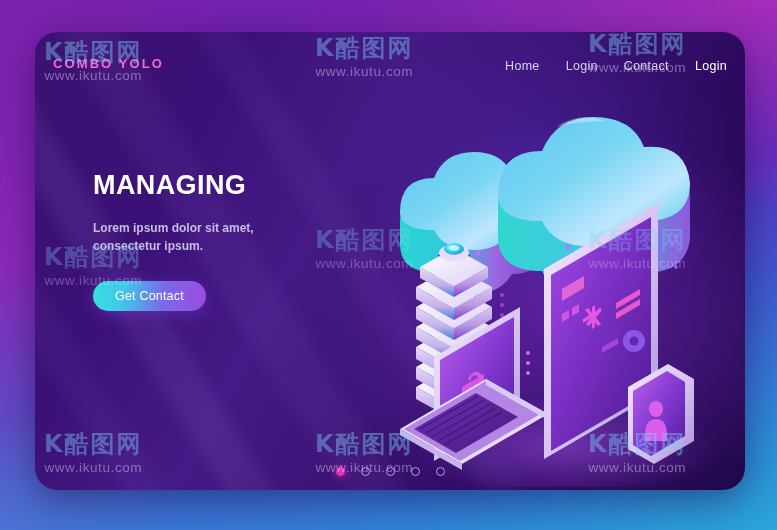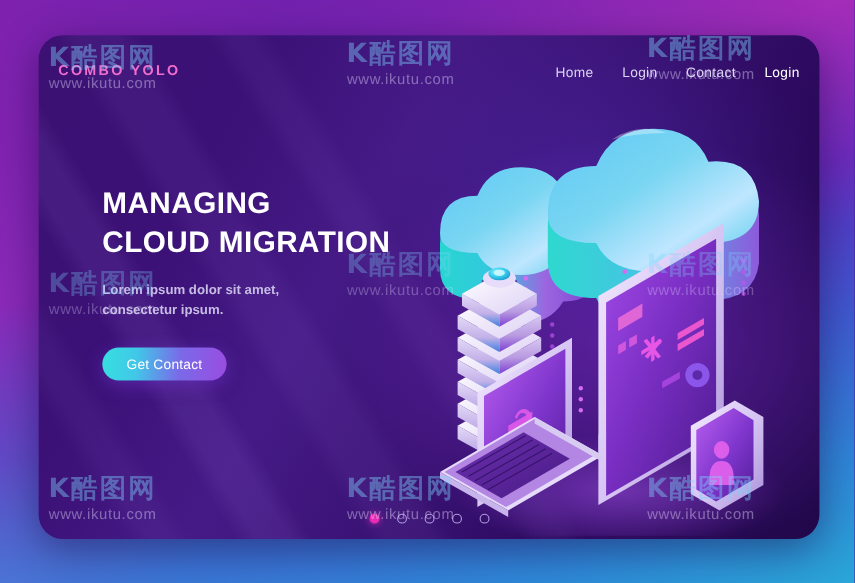--- a/index.html
+++ b/index.html
@@ -143,21 +143,20 @@
       <a class="nav-link" href="#">Home</a>
       <a class="nav-link" href="#">Login</a>
       <a class="nav-link" href="#">Contact</a>
       <a class="nav-link is-login" href="#">Login</a>
     </nav>
   </header>
 
   <div id="hero-copy">
     <h1 id="headline">
       <span>MANAGING</span>
-      <span>CLOUD MIGRATION</span>
     </h1>
     <p id="subhead">
       <span>Lorem ipsum dolor sit amet,</span><br>
       <span>consectetur ipsum.</span>
     </p>
     <button id="cta-button">Get Contact</button>
   </div>
 
   <div id="illustration">
     <svg viewBox="0 0 350 430" xmlns="http://www.w3.org/2000/svg">

